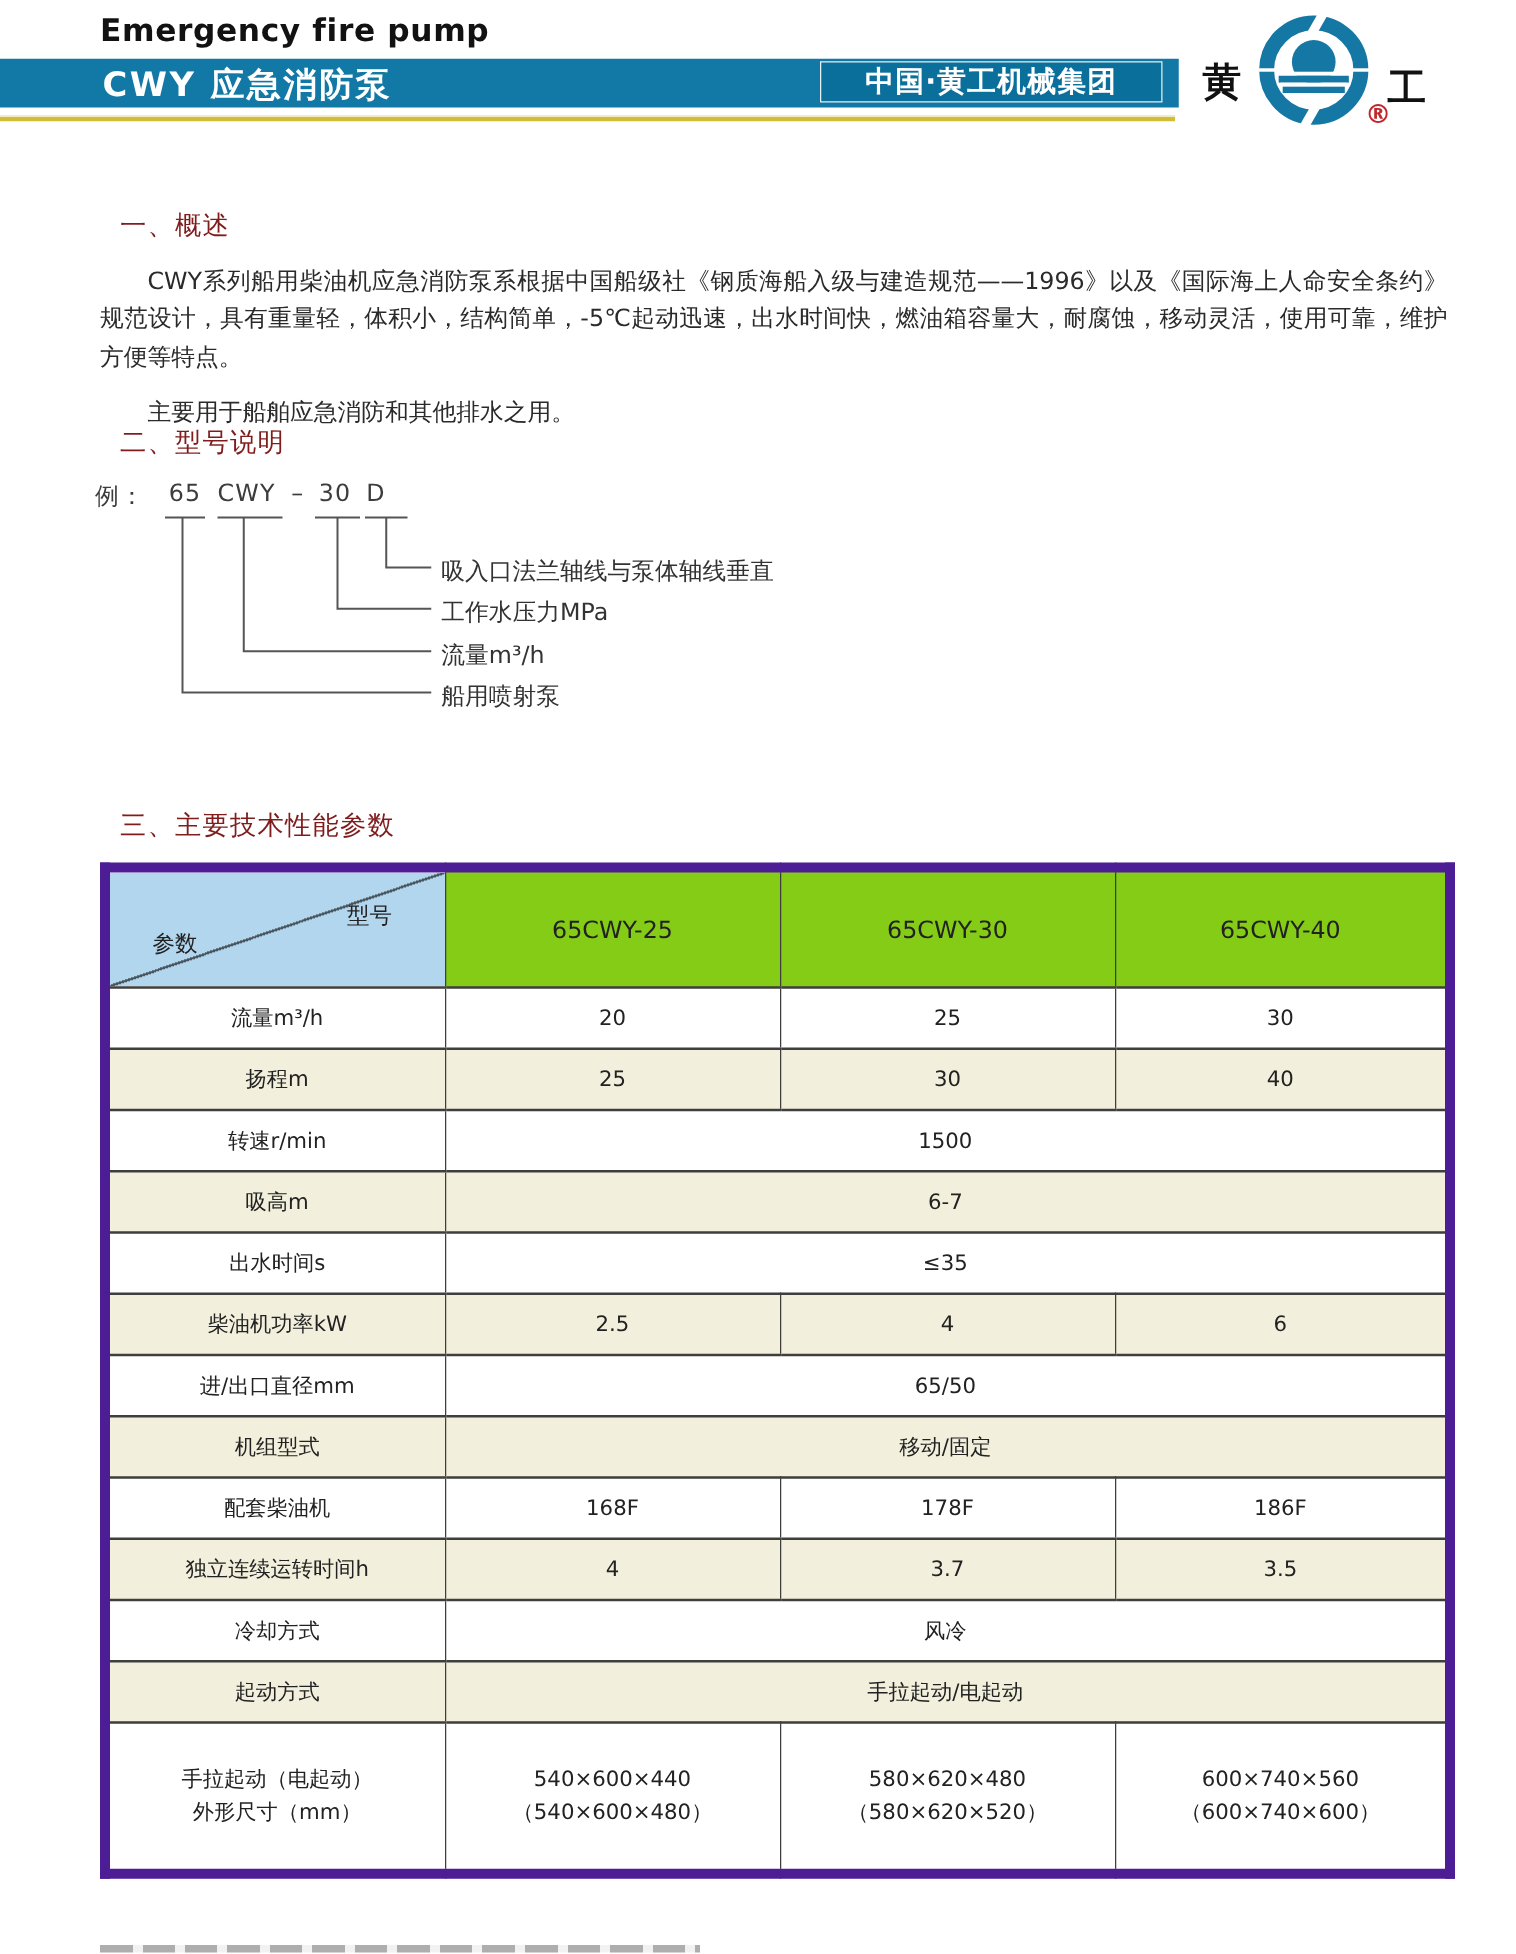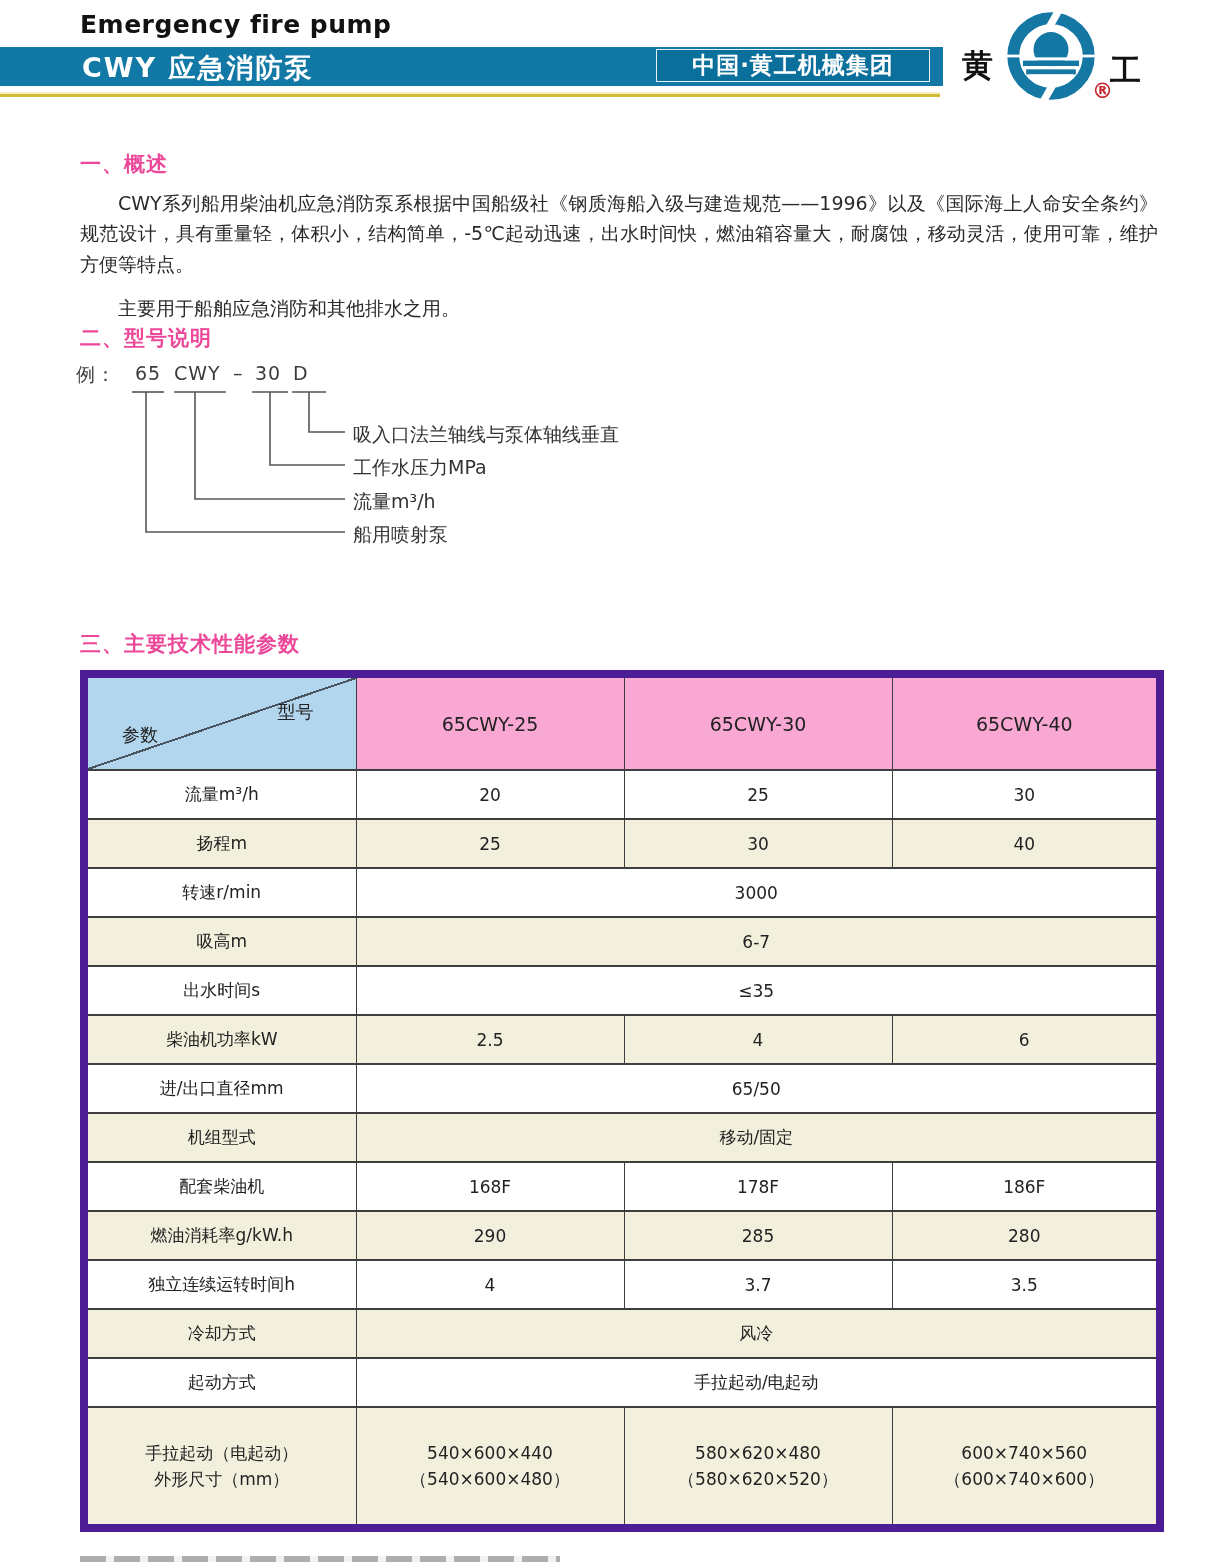--- a/index.html
+++ b/index.html
@@ -16,21 +16,21 @@
   .gold-line{position:absolute;left:0;top:92px;width:940px;height:5px;
              background:linear-gradient(to bottom,#f3ecc0 0 2px,#d2bd3a 2px 5px);}
   .logo{position:absolute;left:950px;top:5px;width:240px;height:105px;}
   .logo-left{position:absolute;left:12px;top:40px;font-size:31px;font-weight:bold;color:#111;}
   .logo-svg{position:absolute;left:55px;top:5px;}
   .logo-right{position:absolute;left:160px;top:45px;font-size:31px;font-weight:bold;color:#111;}
   .logo-reg{position:absolute;left:142px;top:74px;font-size:21px;color:#c1272d;font-weight:bold;}
 
   
   .sec{position:absolute;left:80px;width:1078px;}
-  .sec h2{margin:0;font-size:21px;font-weight:bold;color:#ec4899;letter-spacing:1px;}
+  .sec h2{margin:16px;font-size:21px;font-weight:normal;color:#7f1d1d;letter-spacing:1px;}
   .sec-overview{top:150px;}
   .para{margin:10px 0 0 0;font-size:19px;line-height:1.6;color:#2a2a2a;text-align:justify;text-indent:2em;}
   .para + .para{margin-top:14px;}
 
   .sec-model{top:324px;}
   .diagram{position:relative;height:200px;margin-top:10px;font-size:19px;color:#3c3c3c;}
   .tok{position:absolute;top:0;letter-spacing:1px;}
   .tok-li{left:-4px;} .tok-0{left:55px;} .tok-1{left:94px;} .tok-2{left:153px;} .tok-3{left:175px;} .tok-4{left:213px;}
   .diagram-lines{position:absolute;left:0;top:0;}
   .callout{position:absolute;left:273px;color:#333;}
@@ -39,21 +39,21 @@
   .sec-params{top:630px;}
 
   
   table.params{margin-top:12px;border-collapse:collapse;table-layout:fixed;width:1078px;
                border:8px solid #4c1d95;font-size:17px;color:#222;}
   col.c-lbl{width:272px;} col.c-m{width:268px;}
   th,td{border-left:1px solid #3e3e3e;border-right:1px solid #3e3e3e;
         border-top:2px solid #3e3e3e;border-bottom:2px solid #3e3e3e;
         text-align:center;vertical-align:middle;padding:0;}
   thead tr{height:96px;}
-  thead th{background:#f9a8d4;font-weight:normal;font-size:19px;}
+  thead th{background:#84cc16;font-weight:normal;font-size:19px;}
   th.corner{position:relative;
       background:linear-gradient(to bottom right,rgba(0,0,0,0) calc(50% - 1px),#49555d calc(50% - 1px),
                  #49555d calc(50% + 1px),rgba(0,0,0,0) calc(50% + 1px)),#b2d6ee;}
   .corner-top{position:absolute;right:42px;top:22px;font-size:18px;}
   .corner-bottom{position:absolute;left:34px;bottom:22px;font-size:18px;}
   tbody tr{height:49px;background:#ffffff;}
   tbody tr:nth-child(even){background:#f2f0dd;}
   tr.dims{height:121px;}
   .cell-line{line-height:1.55;}
 
@@ -152,21 +152,21 @@
           <td>30</td>
         </tr>
         <tr>
           <td>扬程m</td>
           <td>25</td>
           <td>30</td>
           <td>40</td>
         </tr>
         <tr>
           <td>转速r/min</td>
-          <td colspan="3">3000</td>
+          <td colspan="3">1500</td>
         </tr>
         <tr>
           <td>吸高m</td>
           <td colspan="3">6-7</td>
         </tr>
         <tr>
           <td>出水时间s</td>
           <td colspan="3">≤35</td>
         </tr>
         <tr>
@@ -183,26 +183,20 @@
           <td>机组型式</td>
           <td colspan="3">移动/固定</td>
         </tr>
         <tr>
           <td>配套柴油机</td>
           <td>168F</td>
           <td>178F</td>
           <td>186F</td>
         </tr>
         <tr>
-          <td>燃油消耗率g/kW.h</td>
-          <td>290</td>
-          <td>285</td>
-          <td>280</td>
-        </tr>
-        <tr>
           <td>独立连续运转时间h</td>
           <td>4</td>
           <td>3.7</td>
           <td>3.5</td>
         </tr>
         <tr>
           <td>冷却方式</td>
           <td colspan="3">风冷</td>
         </tr>
         <tr>

